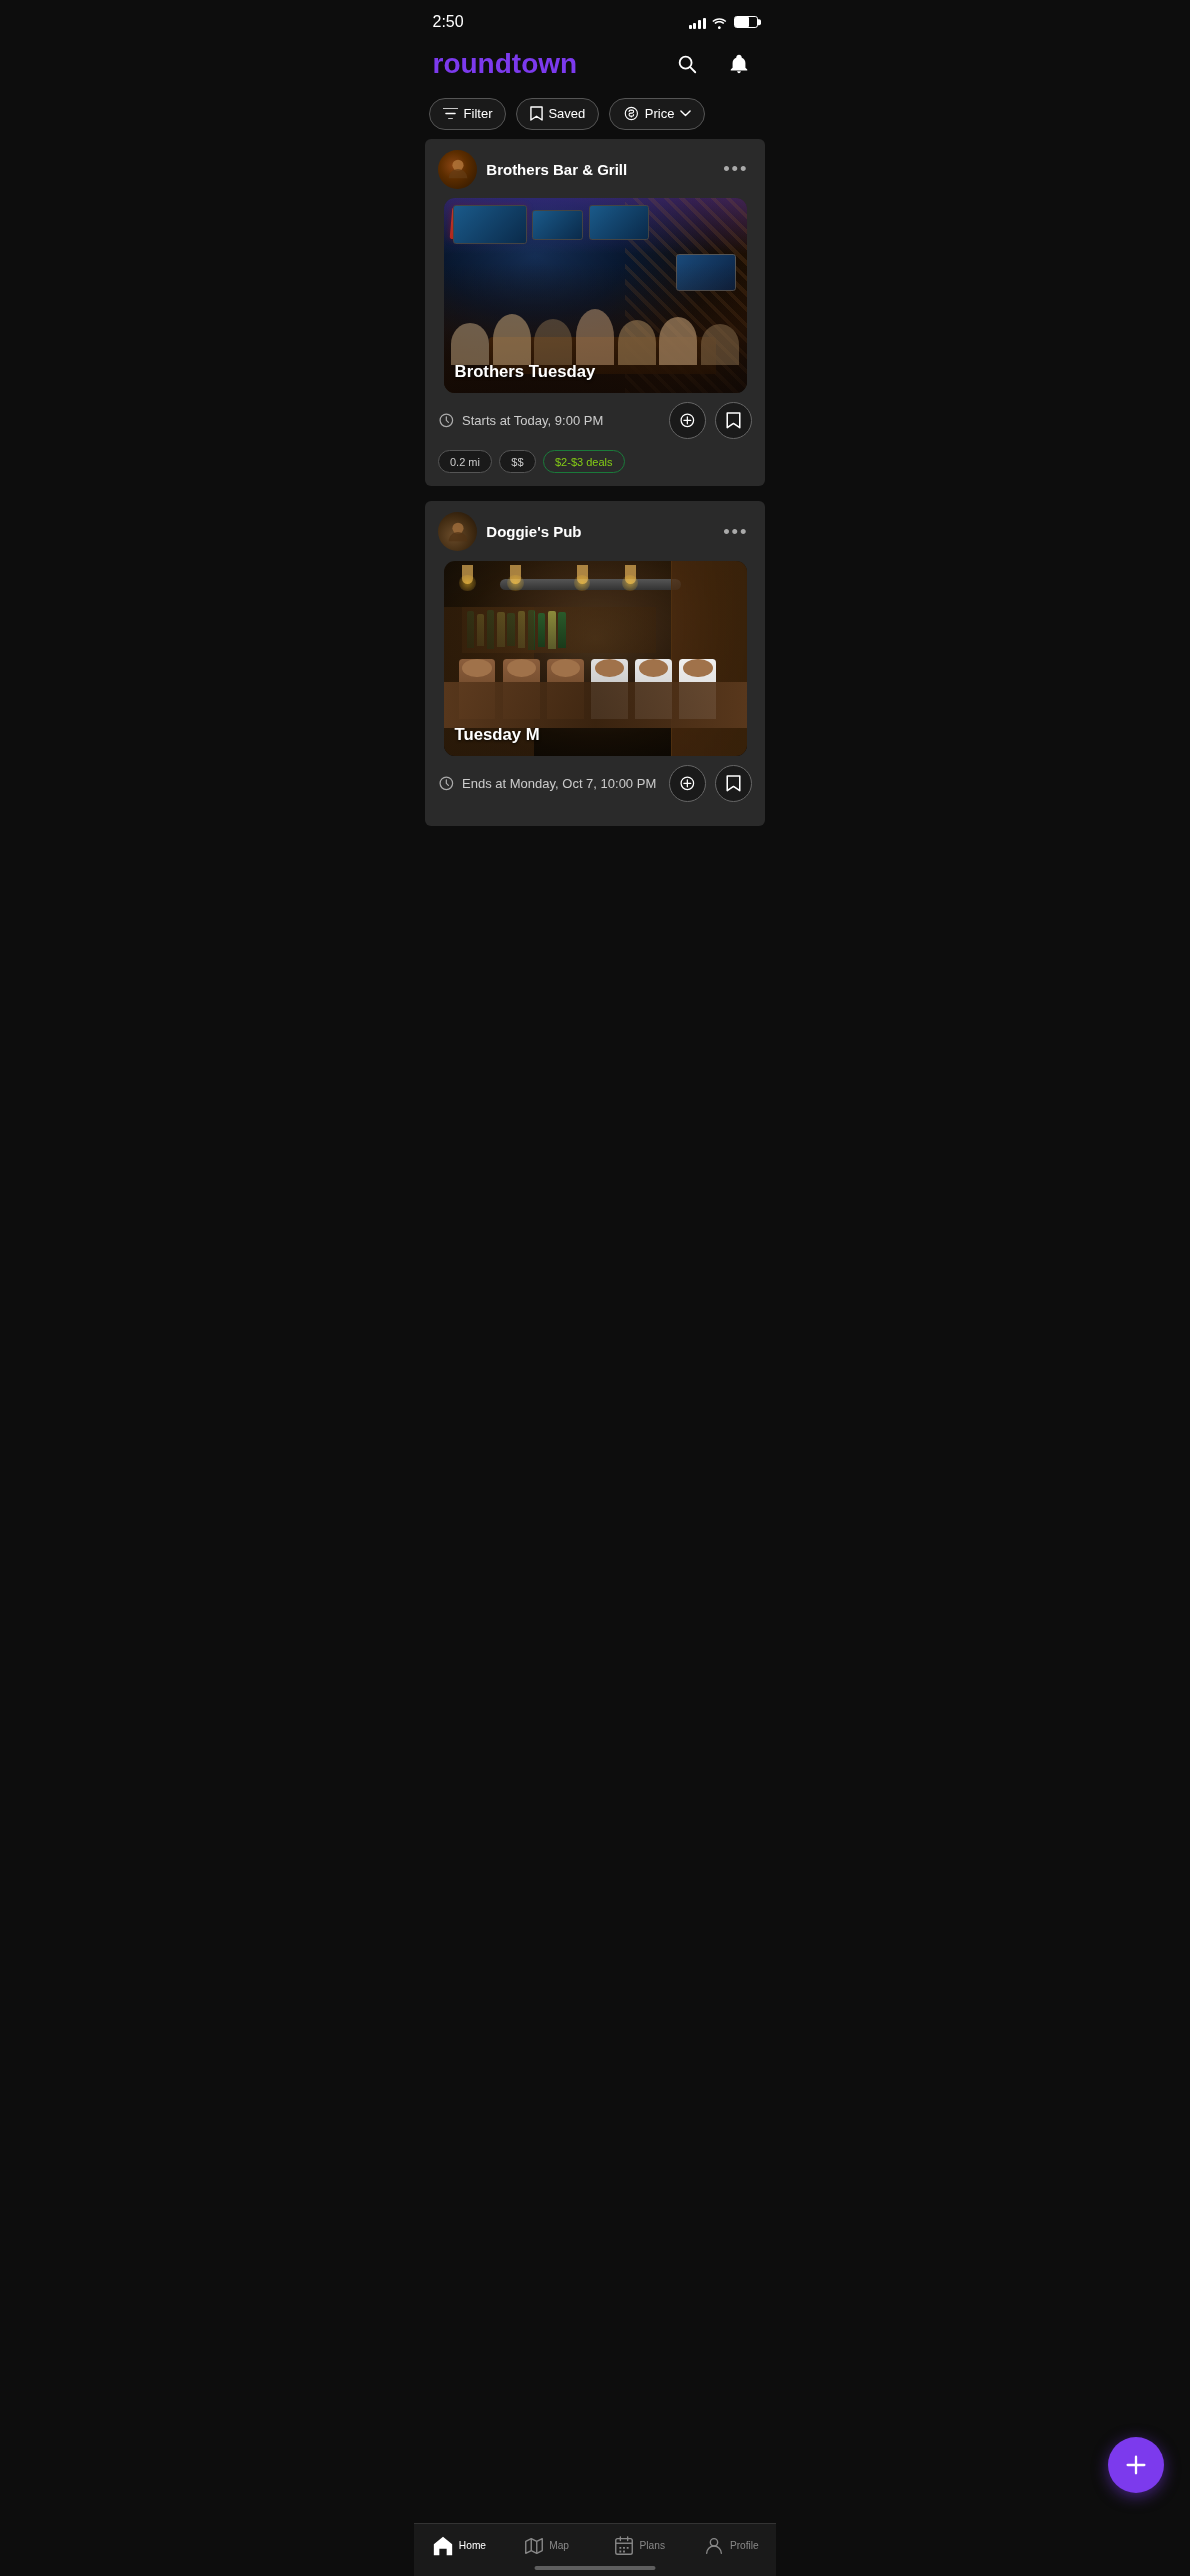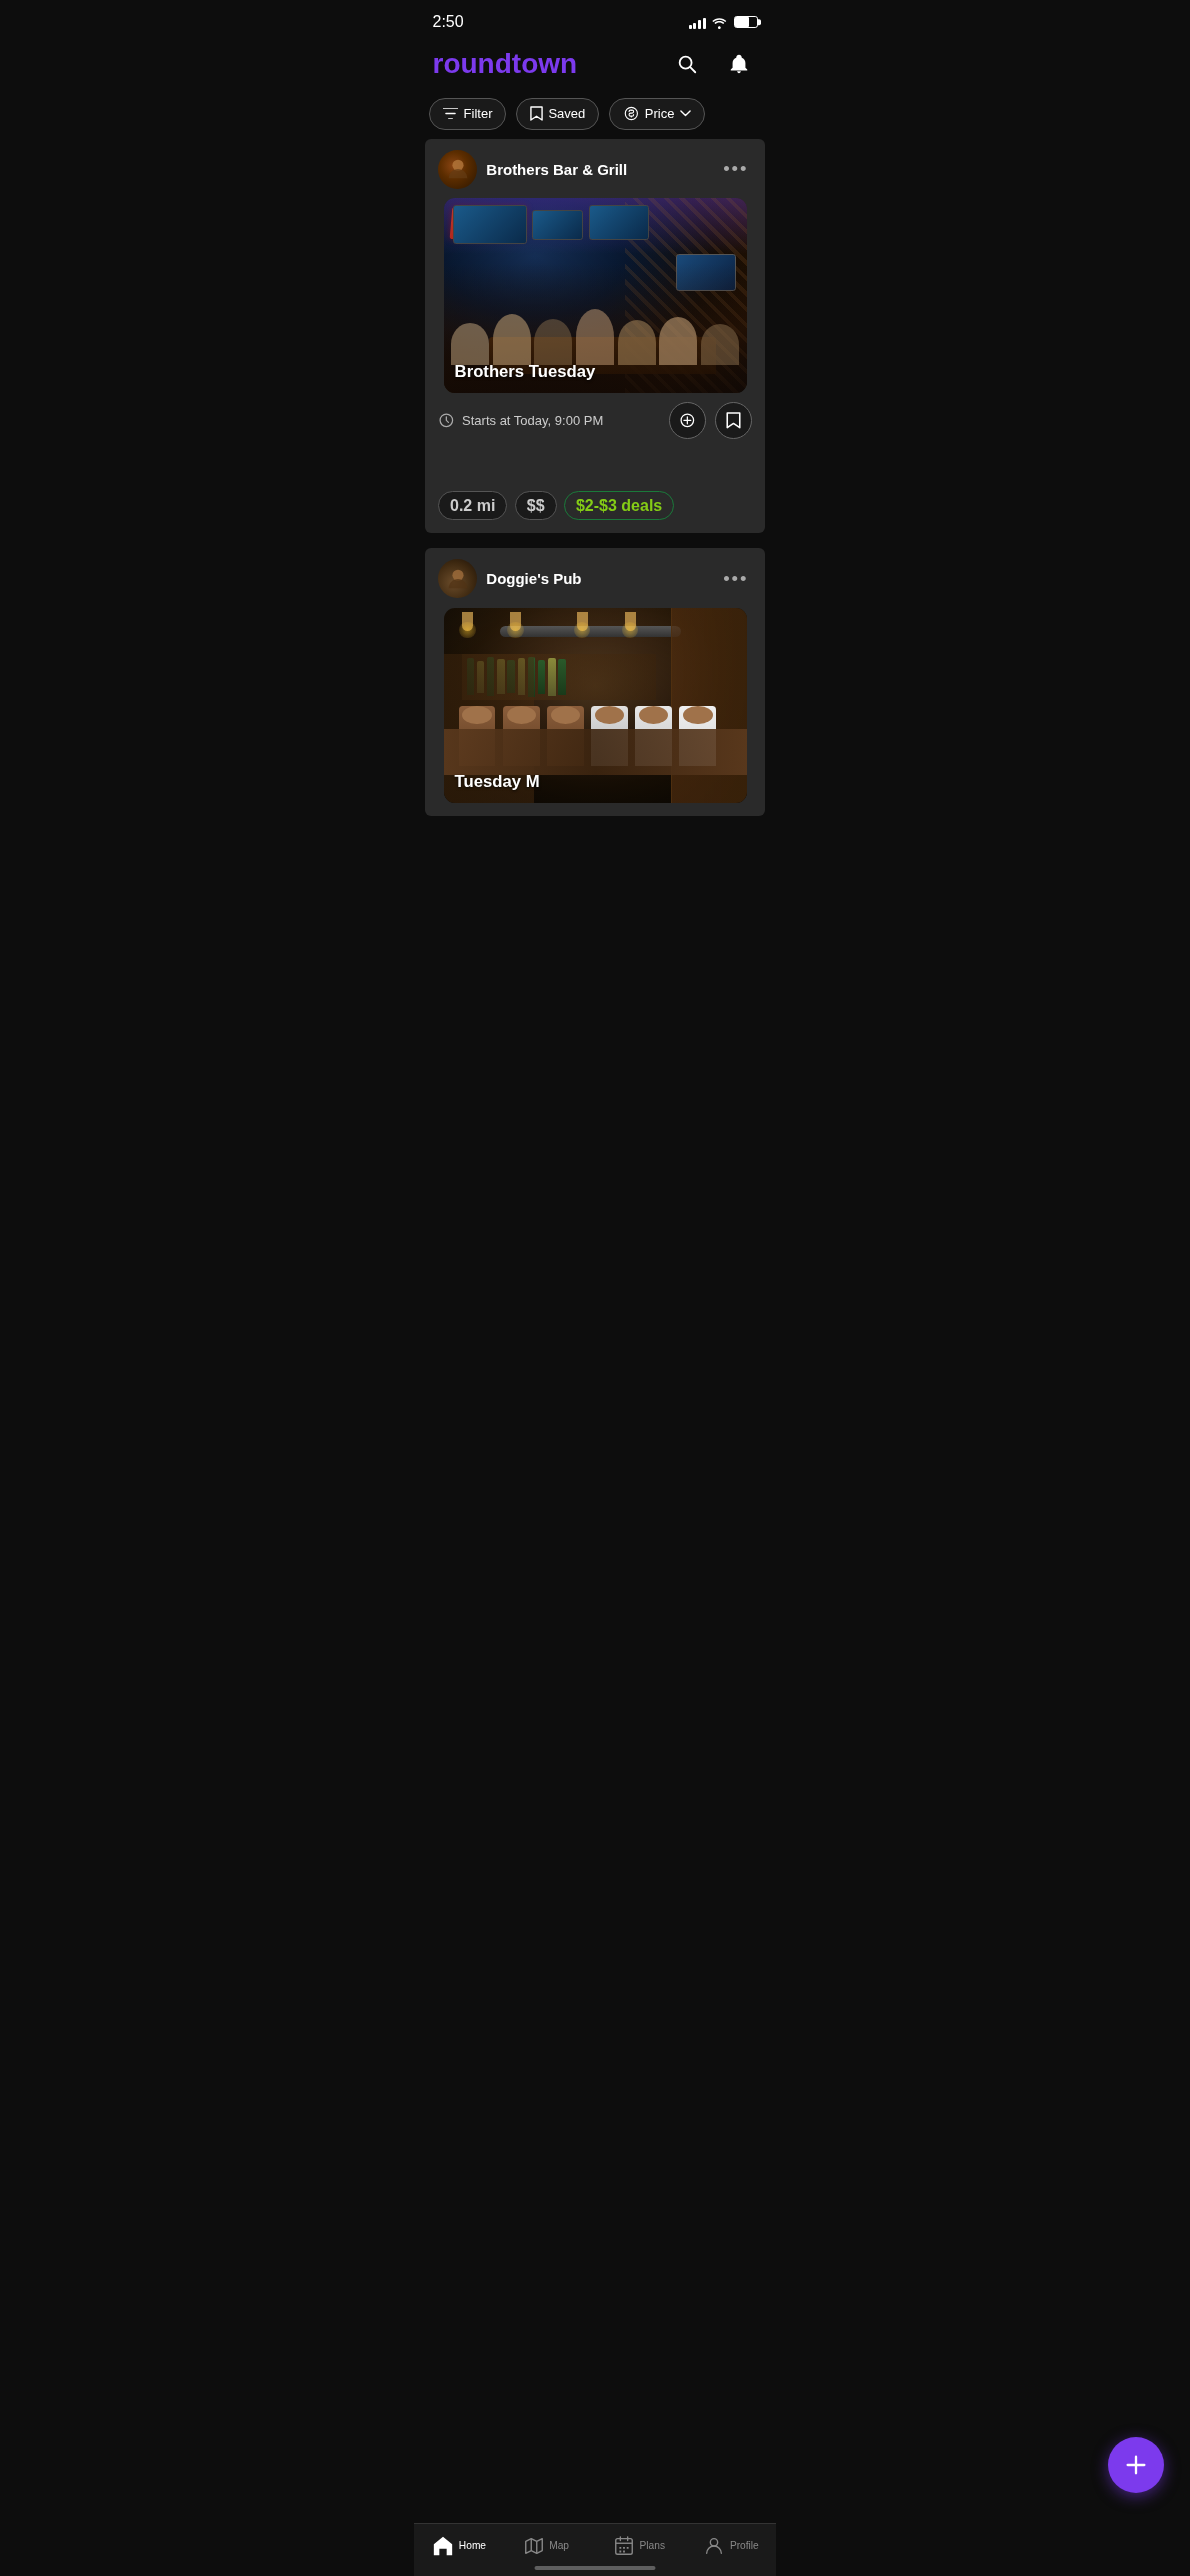--- a/index.html
+++ b/index.html
@@ -451,23 +451,22 @@
       color: #fff;
     }
     .card-meta {
       display: flex;
       gap: 7.4px;
       align-items: center;
     }
     .meta-badge {
       padding: 4.6px 11px;
       border-radius: 18.5px;
-      font-size: 16px;
-      font-weight: 700;
-      margin-top: 41px;
+      font-size: 11px;
+      font-weight: 400;
     }
     .meta-badge.distance {
       background: #1a1a1a;
       border: 1.4px solid #555;
       color: #ccc;
     }
     .meta-badge.price {
       background: #1a1a1a;
       border: 1.4px solid #555;
       color: #ccc;
@@ -745,20 +744,44 @@
               <div class="stool" style="background:linear-gradient(to bottom,#e8e8e8,#c0c0c0);"></div>
               <div class="stool" style="background:linear-gradient(to bottom,#f0f0f0,#d0d0d0);"></div>
             </div>
             <div class="bar-counter"></div>
           </div>
         </div>
         <span class="event-label">Tuesday M</span>
       </div>
     </div>
 
+    <div class="card-footer">
+      <div class="card-time-row">
+        <div class="card-time">
+          <svg width="16.7" height="16.7" viewBox="0 0 24 24" fill="none">
+            <circle cx="12" cy="12" r="9" stroke="#aaa" stroke-width="1.8"></circle>
+            <path d="M12 7v5l3 3" stroke="#aaa" stroke-width="1.8" stroke-linecap="round"></path>
+          </svg>
+          <span>Ends at Monday, Oct 7, 10:00 PM</span>
+        </div>
+        <div class="card-actions">
+          <button class="action-btn">
+            <svg width="16.7" height="16.7" viewBox="0 0 24 24" fill="none">
+              <circle cx="12" cy="12" r="9" stroke="white" stroke-width="1.8"></circle>
+              <path d="M12 7v10M7 12h10" stroke="white" stroke-width="1.8" stroke-linecap="round"></path>
+            </svg>
+          </button>
+          <button class="action-btn">
+            <svg width="15" height="16.7" viewBox="0 0 14 16" fill="none">
+              <path d="M1 1h12v14l-6-4-6 4V1z" stroke="white" stroke-width="1.5" stroke-linejoin="round"></path>
+            </svg>
+          </button>
+        </div>
+      </div>
+    </div>
   </div>
 
 </div>
 
 <div class="spacer"></div>
 
 <button class="fab">
   <svg width="26" height="26" viewBox="0 0 28 28" fill="none">
     <path d="M14 5v18M5 14h18" stroke="white" stroke-width="2.5" stroke-linecap="round"></path>
   </svg>

